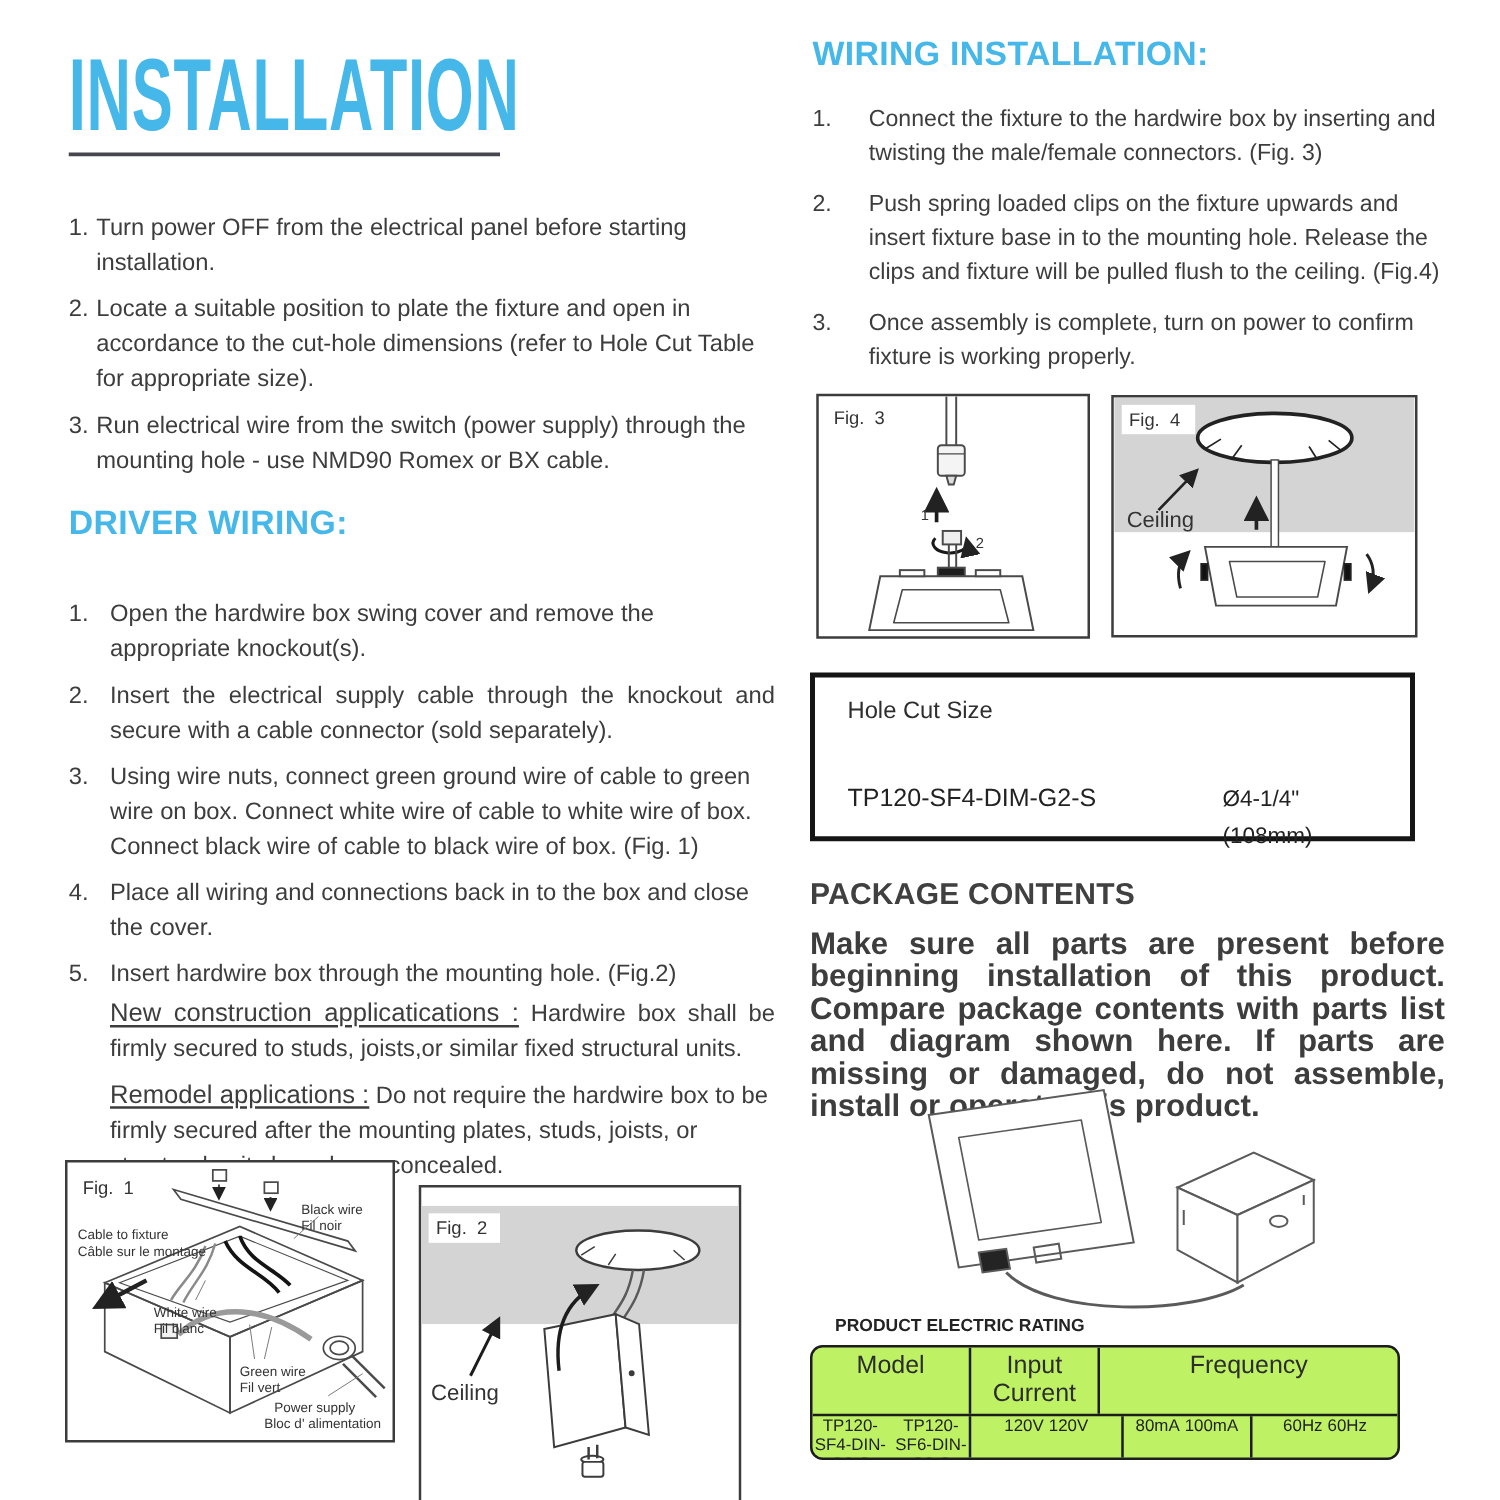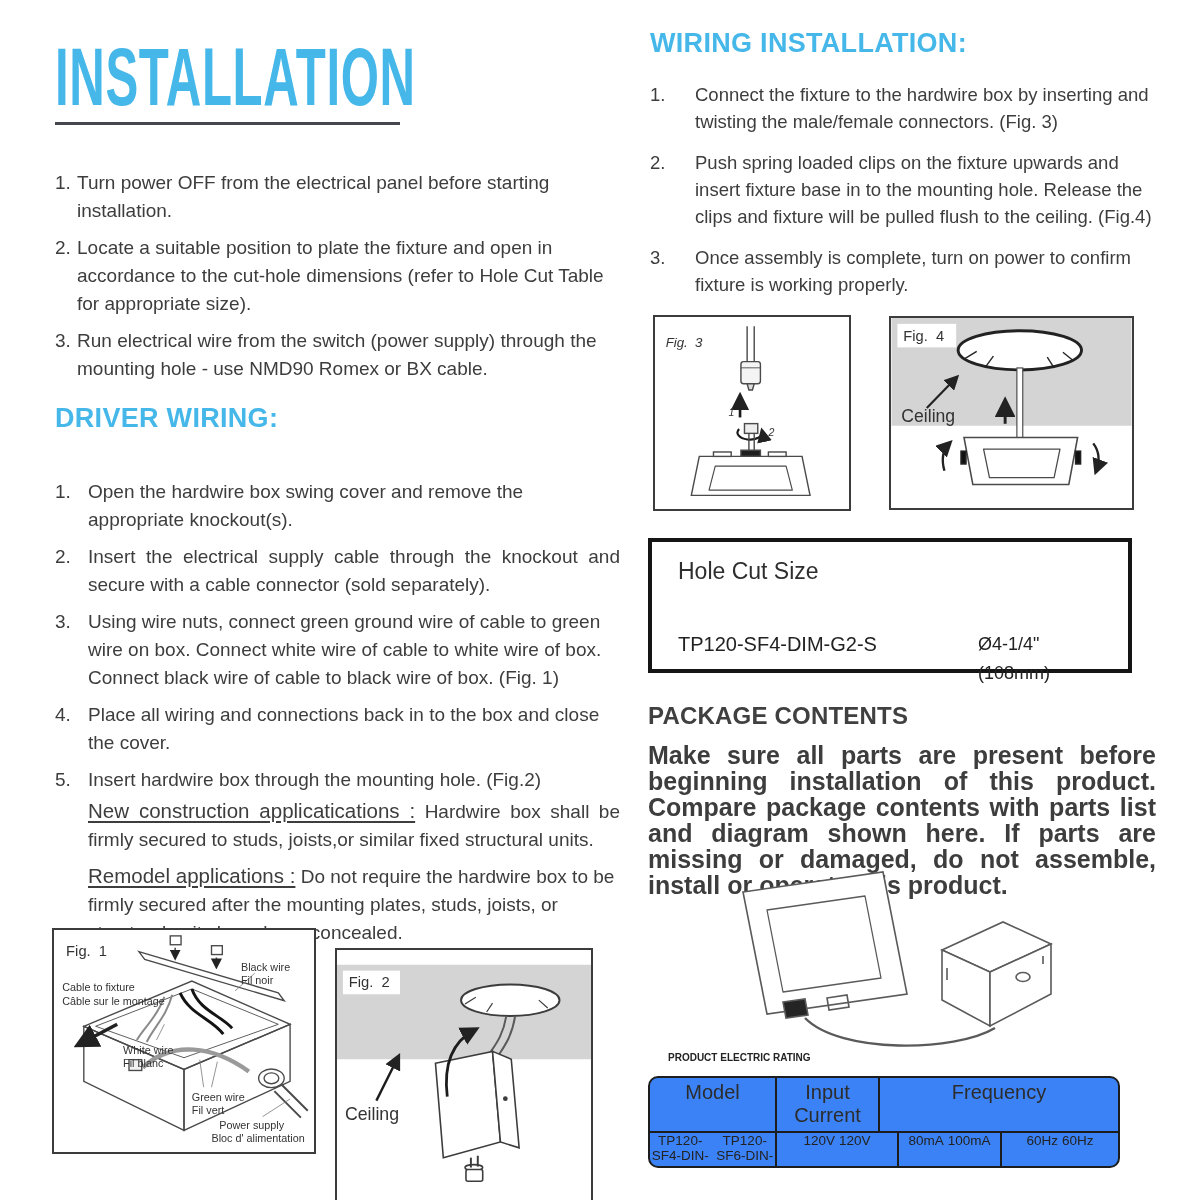--- a/index.html
+++ b/index.html
@@ -29,45 +29,45 @@
   
   .right-col { position:absolute; left:650px; top:28px; width:508px; }
   .steps-fixture { margin-top:22px; }
   .steps-fixture .step { font-size:18.5px; line-height:27px; margin-bottom:14px; }
   .steps-fixture .step .num { flex:0 0 45px; }
 
   
   .figbox { position:absolute; border:2px solid #3c3c3c; background:#fff; overflow:hidden; }
   #fig1 { left:52px;  top:928px; width:264px; height:226px; }
   #fig2 { left:335px; top:948px; width:258px; height:254px; }
-  #fig3 { left:653px; top:315px; width:198px; height:196px;font-style:italic; }
+  #fig3 { left:653px; top:315px; width:219px; height:196px; }
   #fig4 { left:889px; top:316px; width:245px; height:194px; }
   .figbox svg { display:block; width:100%; height:100%; }
   svg text { font-family:"Liberation Sans", sans-serif; fill:#333; }
 
   
   .hole-box { position:absolute; left:648px; top:538px; width:484px; height:135px;
               border:4px solid #151515; background:#fff; padding:16px 26px 10px 26px; }
-  .hc-title { font-size:23px; color:#2e2e2e; margin-bottom:10px; }
+  .hc-title { font-size:19px; color:#2e2e2e; margin-bottom:10px; }
   .hc-row { display:flex; font-size:20px; color:#222; line-height:29px;margin-top:45px; }
   .hc-row .hc-model { flex:0 0 300px; font-weight:500; }
   .hc-row .hc-size { flex:1; font-size:18px; }
 
   
   .pkg { position:absolute; left:648px; top:702px; width:508px; }
   .pkg h2 { font-size:24px; font-weight:700; color:#404040; margin-bottom:12px; letter-spacing:0.2px; }
   .pkg p { font-size:25px; line-height:26px; text-align:justify;font-weight:bold; }
 
   .pkg-diagram { position:absolute; left:655px; top:858px; width:470px; height:190px; }
   .pkg-diagram svg { display:block; width:100%; height:100%; }
 
   
-  .rating-label { position:absolute; left:668px; top:1052px; font-size:10px; font-weight:700; color:#232323; }
+  .rating-label { position:absolute; left:668px; top:1052px; font-size:14px; font-weight:700; color:#232323; }
   .rt-table { position:absolute; left:648px; top:1076px; width:472px; height:92px;
-              border:2px solid #1d1d1d; border-radius:10px; overflow:hidden; display:flex; flex-direction:column; background:#3b82f6; }
+              border:2px solid #1d1d1d; border-radius:10px; overflow:hidden; display:flex; flex-direction:column; background:#bef264; }
   .rt-head { display:flex; border-bottom:2px solid #1d1d1d; }
   .rt-head .cell { font-size:20px; color:#2c2c2c; padding:3px 0 4px; }
   .rt-body { flex:1; display:flex; }
   .cell { text-align:center; }
   .c1 { flex:0 0 127px; border-right:2px solid #1d1d1d; }
   .c2 { flex:0 0 122px; border-right:2px solid #1d1d1d; }
   .c3 { flex:0 0 103px; border-right:2px solid #1d1d1d; }
   .c4 { flex:1; }
   .rt-col { display:flex; flex-direction:row; justify-content:center; gap:4px; }
   .rt-col .cell { font-size:13.5px; color:#222; }

